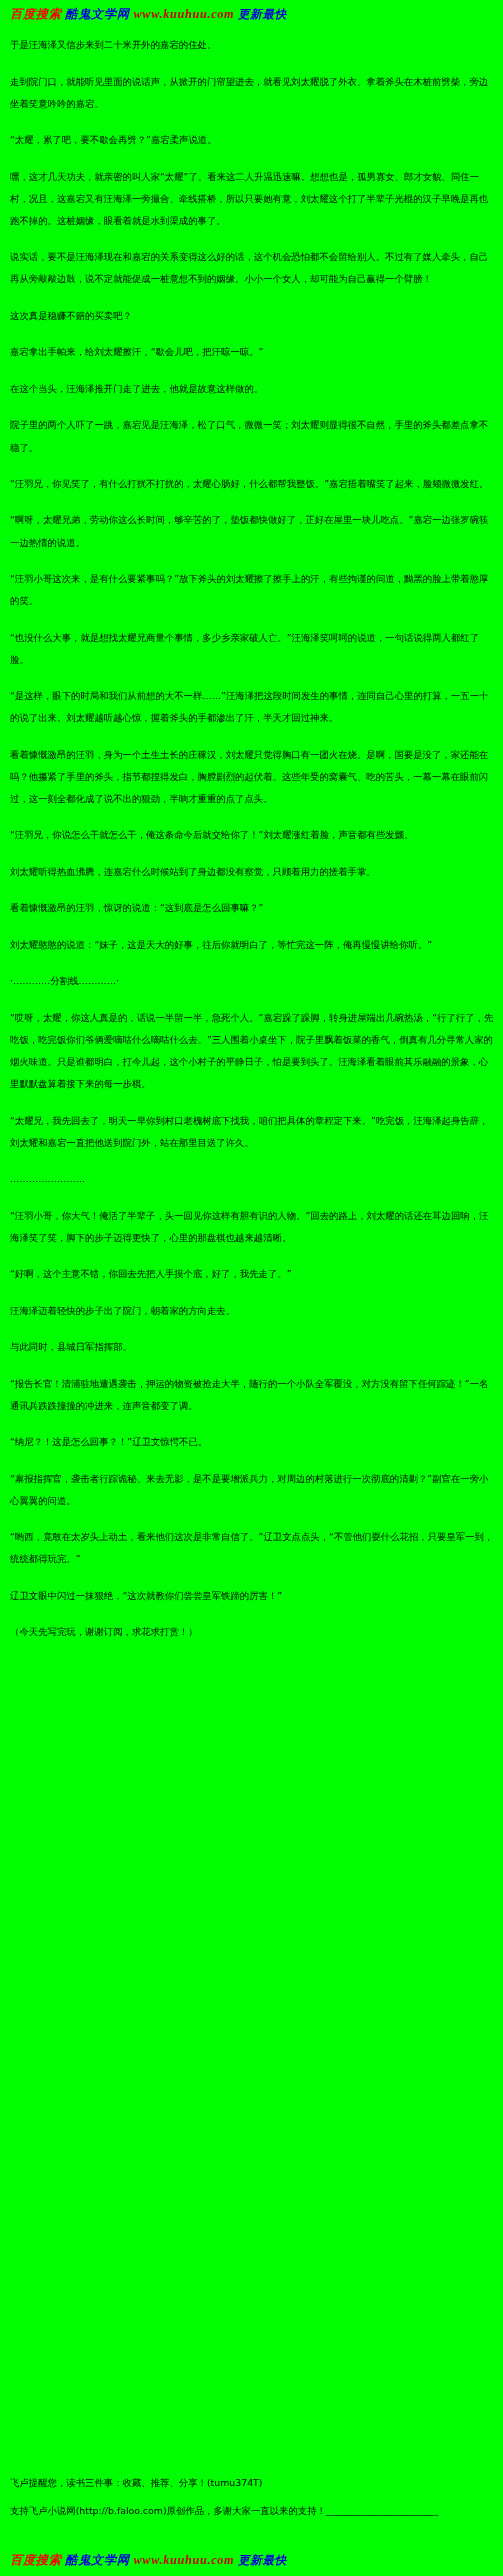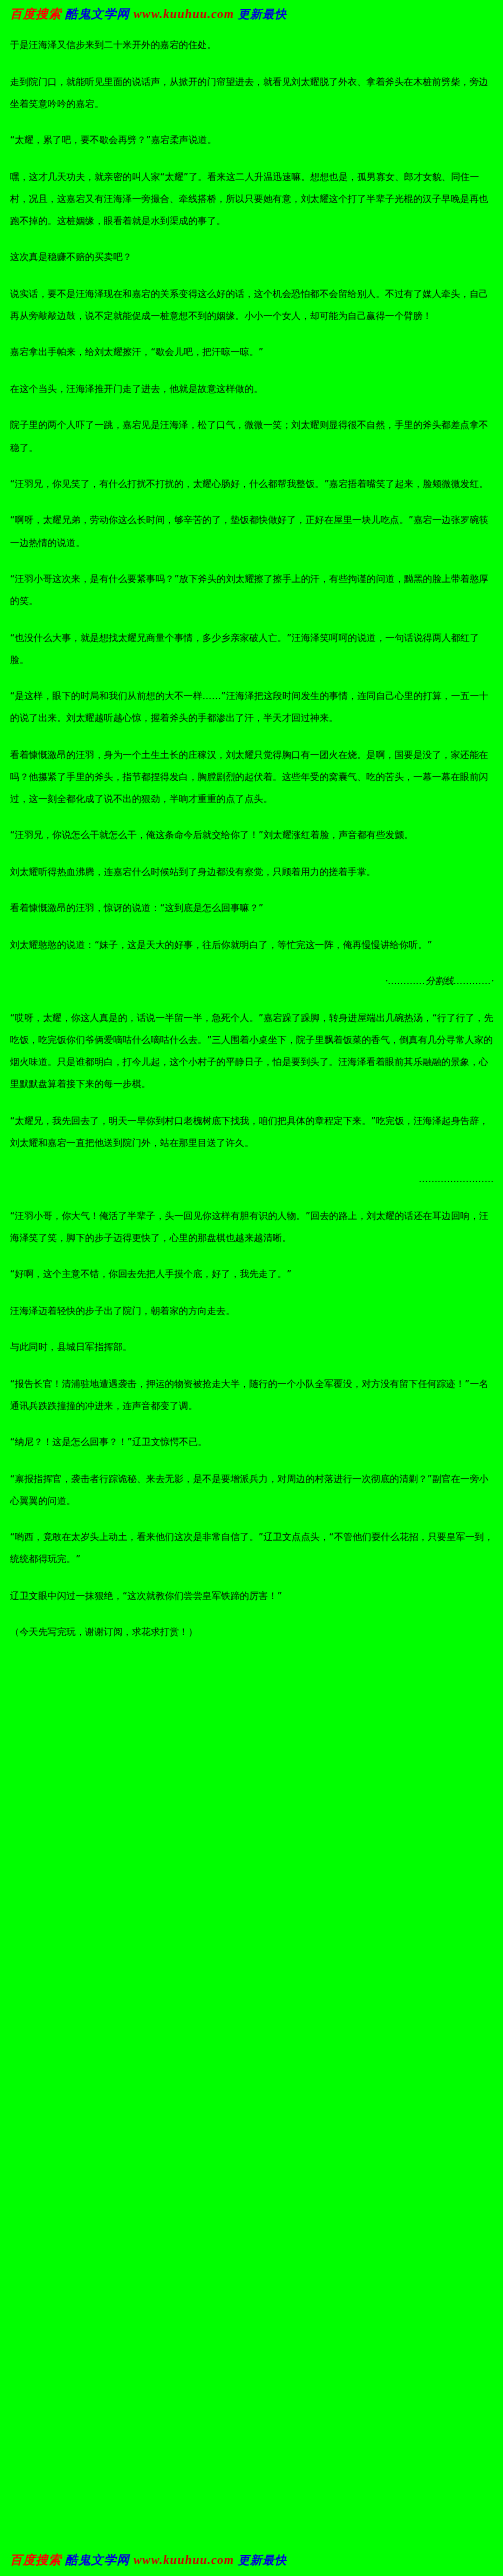--- a/index.html
+++ b/index.html
@@ -35,22 +35,21 @@
     padding-top: 7.2px;
   }
   .para {
     font-size: 9.4px;
     line-height: 2.35;
     margin: 0 0 14.4px 0;
     text-align: left;
     word-break: break-all;
   }
   .para.center {
-    text-align: right;
-    font-style: italic;
+    text-align: left;
   }
   .notes {
     margin-top: 24.5px;
   }
   .note-line {
     font-size: 9.4px;
     line-height: 2.2;
     margin: 0 0 7.2px 0;
     word-break: break-all;
   }
@@ -66,22 +65,22 @@
     <span class="seg-site">酷鬼文学网</span>
     <span class="seg-url">www.kuuhuu.com</span>
     <span class="seg-tagline">更新最快</span>
   </div>
 
   <div class="content">
       <p class="para">于是汪海泽又信步来到二十米开外的嘉宕的住处。</p>
       <p class="para">走到院门口，就能听见里面的说话声，从掀开的门帘望进去，就看见刘太耀脱了外衣、拿着斧头在木桩前劈柴，旁边坐着笑意吟吟的嘉宕。</p>
       <p class="para">“太耀，累了吧，要不歇会再劈？”嘉宕柔声说道。</p>
       <p class="para">嘿，这才几天功夫，就亲密的叫人家“太耀”了。看来这二人升温迅速嘛。想想也是，孤男寡女、郎才女貌、同住一村，况且，这嘉宕又有汪海泽一旁撮合、牵线搭桥，所以只要她有意，刘太耀这个打了半辈子光棍的汉子早晚是再也跑不掉的。这桩姻缘，眼看着就是水到渠成的事了。</p>
+      <p class="para">说实话，要不是汪海泽现在和嘉宕的关系变得这么好的话，这个机会恐怕都不会留给别人。不过有了媒人牵头，自己再从旁敲敲边鼓，说不定就能促成一桩意想不到的姻缘。小小一个女人，却可能为自己赢得一个臂膀！</p>
       <p class="para">这次真是稳赚不赔的买卖吧？</p>
-      <p class="para">说实话，要不是汪海泽现在和嘉宕的关系变得这么好的话，这个机会恐怕都不会留给别人。不过有了媒人牵头，自己再从旁敲敲边鼓，说不定就能促成一桩意想不到的姻缘。小小一个女人，却可能为自己赢得一个臂膀！</p>
       <p class="para">嘉宕拿出手帕来，给刘太耀擦汗，“歇会儿吧，把汗晾一晾。”</p>
       <p class="para">在这个当头，汪海泽推开门走了进去，他就是故意这样做的。</p>
       <p class="para">院子里的两个人吓了一跳，嘉宕见是汪海泽，松了口气，微微一笑；刘太耀则显得很不自然，手里的斧头都差点拿不稳了。</p>
       <p class="para">“汪羽兄，你见笑了，有什么打扰不打扰的，太耀心肠好，什么都帮我整饭。”嘉宕捂着嘴笑了起来，脸颊微微发红。</p>
       <p class="para">“啊呀，太耀兄弟，劳动你这么长时间，够辛苦的了，垫饭都快做好了，正好在屋里一块儿吃点。”嘉宕一边张罗碗筷一边热情的说道。</p>
       <p class="para">“汪羽小哥这次来，是有什么要紧事吗？”放下斧头的刘太耀擦了擦手上的汗，有些拘谨的问道，黝黑的脸上带着憨厚的笑。</p>
       <p class="para">“也没什么大事，就是想找太耀兄商量个事情，多少乡亲家破人亡。”汪海泽笑呵呵的说道，一句话说得两人都红了脸。</p>
       <p class="para">“是这样，眼下的时局和我们从前想的大不一样……”汪海泽把这段时间发生的事情，连同自己心里的打算，一五一十的说了出来。刘太耀越听越心惊，握着斧头的手都渗出了汗，半天才回过神来。</p>
       <p class="para">看着慷慨激昂的汪羽，身为一个土生土长的庄稼汉，刘太耀只觉得胸口有一团火在烧。是啊，国要是没了，家还能在吗？他攥紧了手里的斧头，指节都捏得发白，胸膛剧烈的起伏着。这些年受的窝囊气、吃的苦头，一幕一幕在眼前闪过，这一刻全都化成了说不出的狠劲，半晌才重重的点了点头。</p>
       <p class="para">“汪羽兄，你说怎么干就怎么干，俺这条命今后就交给你了！”刘太耀涨红着脸，声音都有些发颤。</p>
@@ -97,20 +96,24 @@
       <p class="para">汪海泽迈着轻快的步子出了院门，朝着家的方向走去。</p>
       <p class="para">与此同时，县城日军指挥部。</p>
       <p class="para">“报告长官！清浦驻地遭遇袭击，押运的物资被抢走大半，随行的一个小队全军覆没，对方没有留下任何踪迹！”一名通讯兵跌跌撞撞的冲进来，连声音都变了调。</p>
       <p class="para">“纳尼？！这是怎么回事？！”辽卫文惊愕不已。</p>
       <p class="para">“禀报指挥官，袭击者行踪诡秘、来去无影，是不是要增派兵力，对周边的村落进行一次彻底的清剿？”副官在一旁小心翼翼的问道。</p>
       <p class="para">“哟西，竟敢在太岁头上动土，看来他们这次是非常自信了。”辽卫文点点头，“不管他们耍什么花招，只要皇军一到，统统都得玩完。”</p>
       <p class="para">辽卫文眼中闪过一抹狠绝，“这次就教你们尝尝皇军铁蹄的厉害！”</p>
       <p class="para">（今天先写完玩，谢谢订阅，求花求打赏！）</p>
     </div>
 
+  <div class="notes">
+    <p class="note-line">飞卢提醒您，读书三件事：收藏、推荐、分享！(tumu374T)</p>
+    <p class="note-line">支持飞卢小说网(http://b.faloo.com)原创作品，多谢大家一直以来的支持！________________________</p>
+  </div>
 
   <div class="spacer-bottom"></div>
 
   <div class="banner banner-bottom">
     <span class="seg-prompt">百度搜索</span>
     <span class="seg-site">酷鬼文学网</span>
     <span class="seg-url">www.kuuhuu.com</span>
     <span class="seg-tagline">更新最快</span>
   </div>
 

